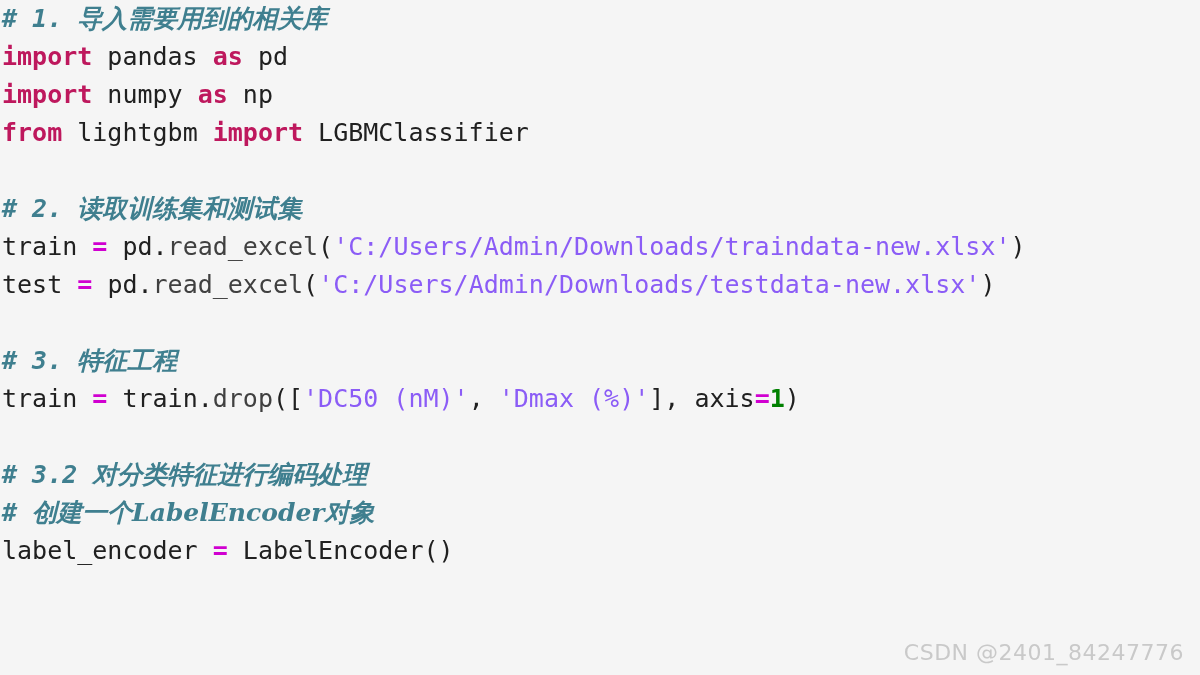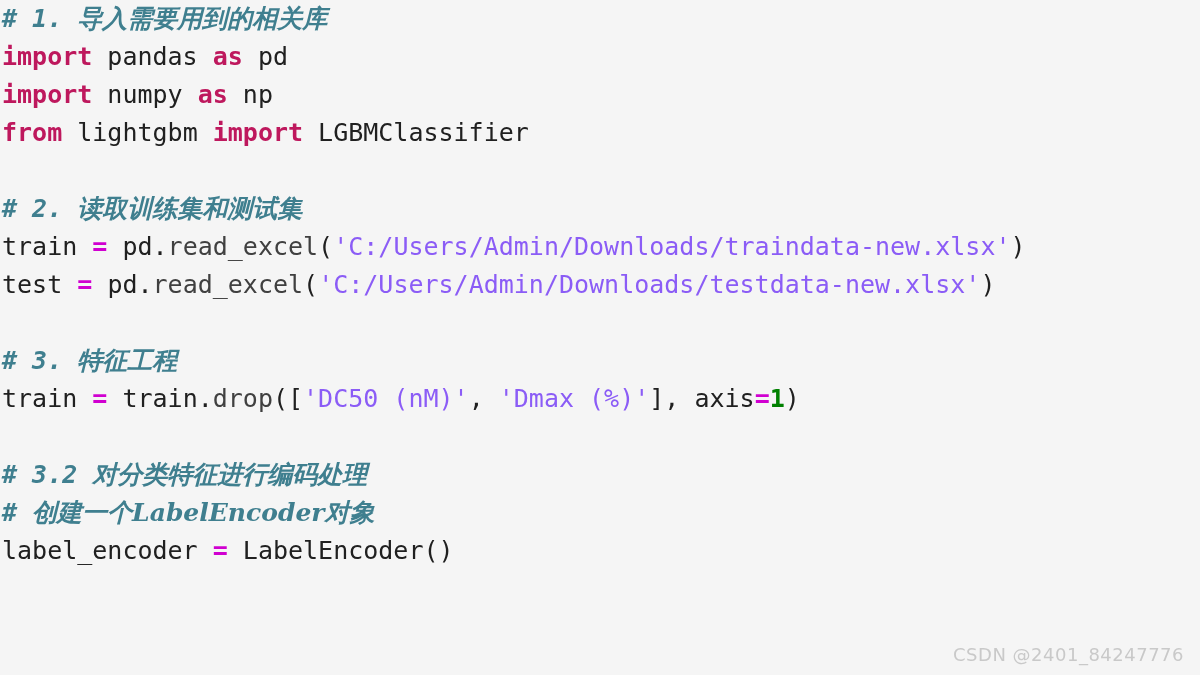--- a/index.html
+++ b/index.html
@@ -57,21 +57,21 @@
     font-family: "DejaVu Serif", "Liberation Serif", serif;
     font-style: italic;
     font-weight: bold;
   }
 
   #watermark {
     position: absolute;
     right: 16px;
     bottom: 10px;
     font-family: "DejaVu Sans", "Liberation Sans", sans-serif;
-    font-size: 18px;
+    font-size: 22px;
     color: #c9c9c9;
     letter-spacing: 0.5px;
     white-space: pre;
   }
 </style>
 </head>
 <body>
 
 <div id="code-listing">
   <div id="code-lines">

